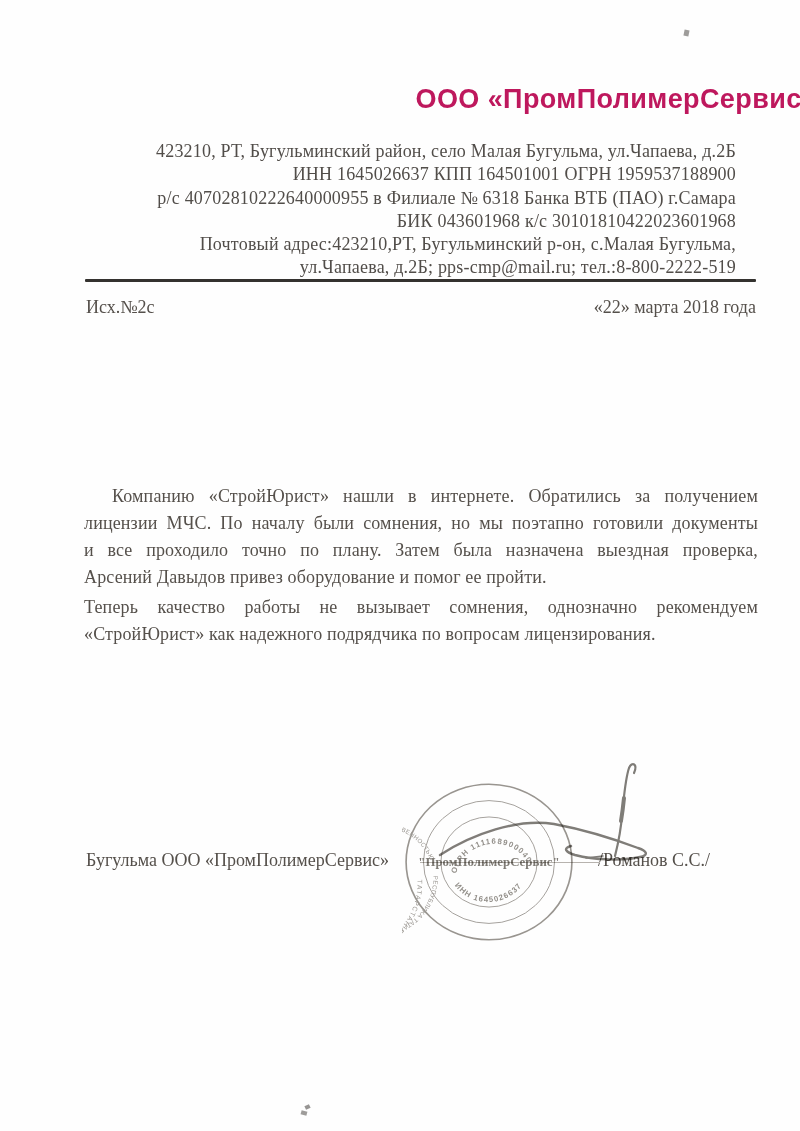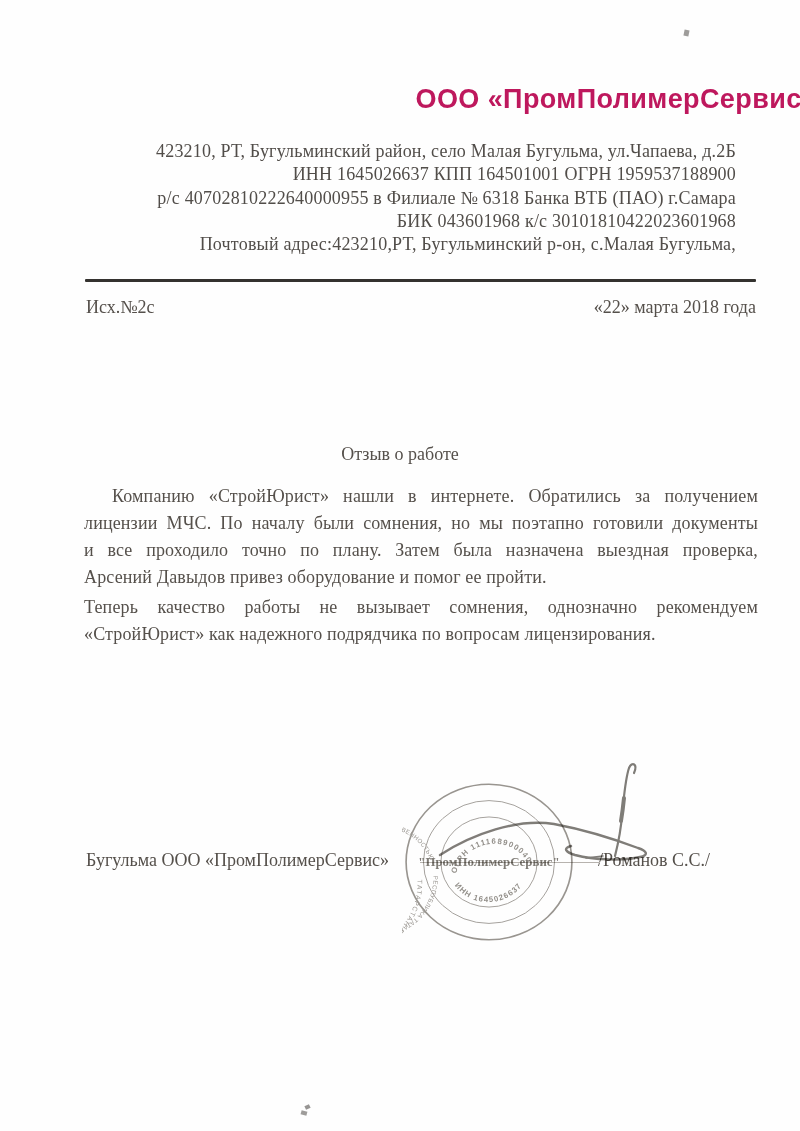--- a/index.html
+++ b/index.html
@@ -93,30 +93,30 @@
 <div class="page">
 
   <header>
     <div class="company-title">ООО «ПромПолимерСервис»</div>
     <div class="lh-lines">
       <div class="lh-line">423210, РТ, Бугульминский район, село Малая Бугульма, ул.Чапаева, д.2Б</div>
       <div class="lh-line">ИНН 1645026637 КПП 164501001 ОГРН 1959537188900</div>
       <div class="lh-line">р/с 40702810222640000955 в Филиале № 6318 Банка ВТБ (ПАО) г.Самара</div>
       <div class="lh-line">БИК 043601968 к/с 30101810422023601968</div>
       <div class="lh-line">Почтовый адрес:423210,РТ, Бугульминский р-он, с.Малая Бугульма,</div>
+      <div class="lh-line">ул.Чапаева, д.2Б; pps-cmp@mail.ru; тел.:8-800-2222-519</div>
     </div>
     <div class="lh-rule"></div>
   </header>
 
   <div class="meta-row">
     <span>Исх.№2с</span>
     <span>«22» марта 2018 года</span>
   </div>
 
-  <div class="subject">Отзыв о работе</div>
 
   <div class="para para1">
     <div class="tline jline indent">Компанию «СтройЮрист» нашли в интернете. Обратились за получением</div>
     <div class="tline jline">лицензии МЧС. По началу были сомнения, но мы поэтапно готовили документы</div>
     <div class="tline jline">и все проходило точно по плану. Затем была назначена выездная проверка,</div>
     <div class="tline">Арсений Давыдов привез оборудование и помог ее пройти.</div>
   </div>
   <div class="para para2">
     <div class="tline jline">Теперь качество работы не вызывает сомнения, однозначно рекомендуем</div>
     <div class="tline">«СтройЮрист» как надежного подрядчика по вопросам лицензирования.</div>

